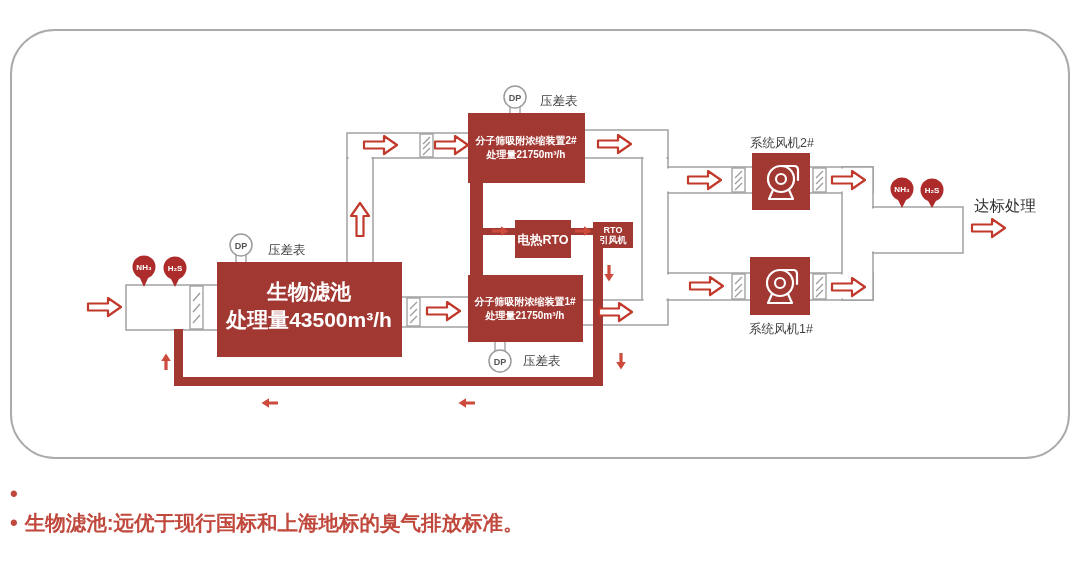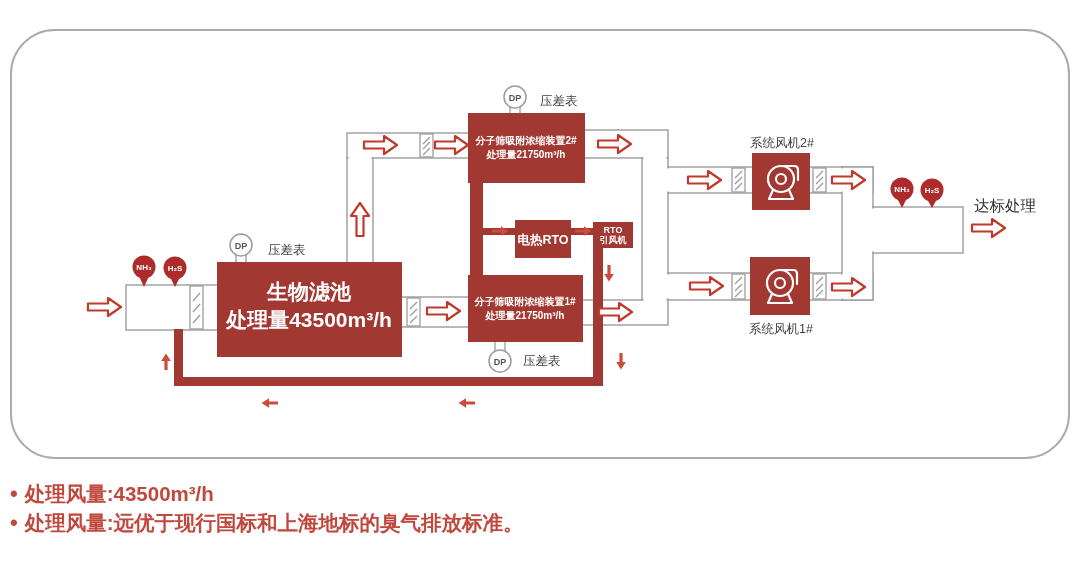--- a/index.html
+++ b/index.html
@@ -222,20 +222,19 @@
     <text x="540" y="105" class="label-gray">压差表</text>
     <text x="523" y="365" class="label-gray">压差表</text>
 
     <text x="1005" y="211" text-anchor="middle" fill="#2e2e2e" font-size="15.5">达标处理</text>
   </g>
 </svg>
 
 <div id="footer">
   <div class="bullet-line">
     <span class="dot">•</span>
-    <span>处理风量:43500m³/h</span>
   </div>
   <div class="bullet-line">
     <span class="dot">•</span>
-    <span>处理风量:远优于现行国标和上海地标的臭气排放标准。</span>
+    <span>生物滤池:远优于现行国标和上海地标的臭气排放标准。</span>
   </div>
 </div>
 </div>
 
 </body></html>

